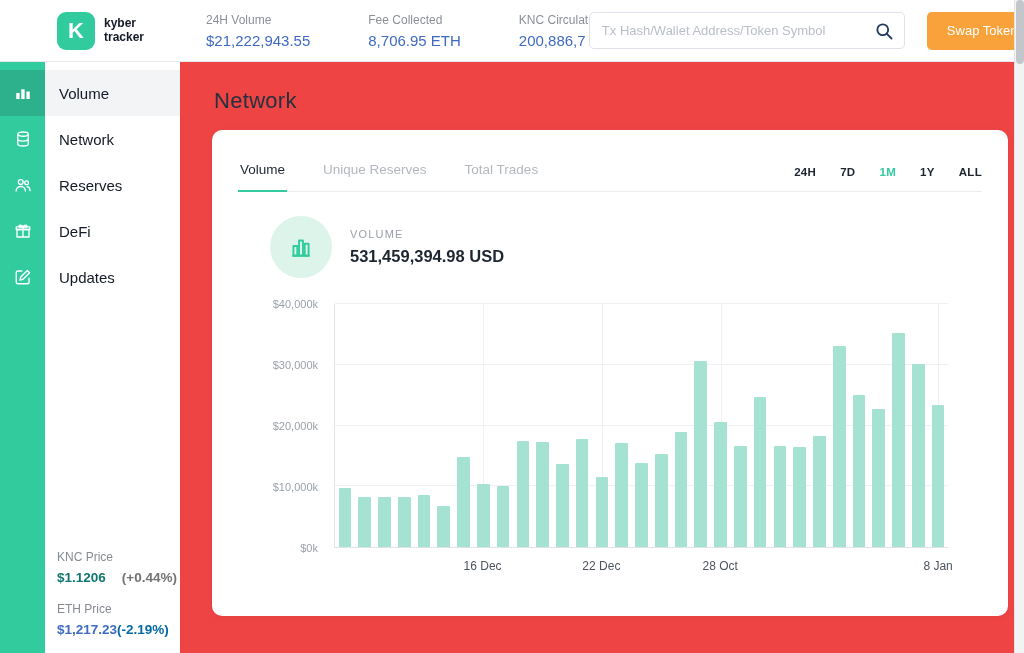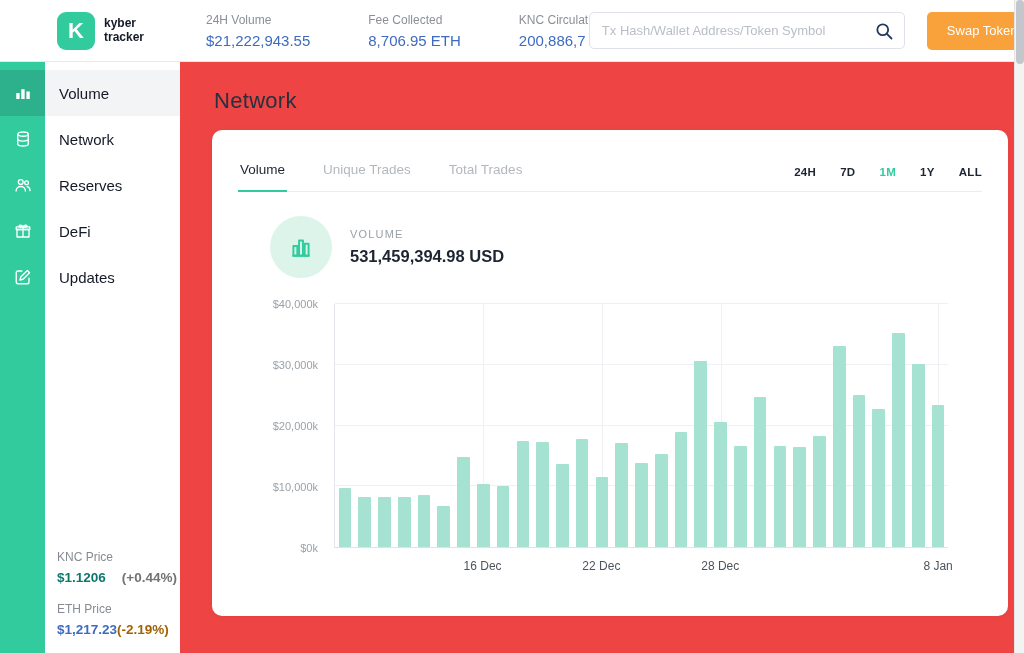--- a/index.html
+++ b/index.html
@@ -36,21 +36,21 @@
   .menu-label { flex: 1; display: flex; align-items: center; padding-left: 14px; font-size: 15px;
                 font-weight: 500; color: #141927; }
   .menu-item.active .menu-label { background: #f3f4f6; }
   .prices { position: absolute; left: 57px; bottom: 16px; }
   .price-block { margin-top: 17px; }
   .price-label { font-size: 12px; color: #868b92; margin-bottom: 6px; }
   .price-line { font-size: 13.5px; font-weight: bold; white-space: nowrap; }
   .val-up { color: #0f766e; }
   .val-blue { color: #3e6bc0; }
   .chg-up { color: #737373; padding-left: 16px; }
-  .chg-down { color: #a16207; }
+  .chg-down { color: #0369a1; }
 
   
   .content { position: absolute; top: 62px; left: 180px; right: 0; bottom: 0; background: #ef4444; overflow: hidden; padding-left: 16px; }
   .page-title { font-size: 22px; font-weight: 500; color: #25313f; margin: 26px 0 16px 18px; letter-spacing: 0.3px; }
   .card { background: #fff; border-radius: 10px; margin: 0 16px; padding: 20px 26px 24px 26px;
           box-shadow: 0 1px 6px rgba(20,25,39,0.06); height: 486px; }
 
   .tabs-row { display: flex; align-items: flex-end; border-bottom: 1px solid #ececf0; }
   .tab { font-size: 13.5px; color: #b3b8bf; font-weight: 500; padding: 12px 2px 13px 2px; margin-right: 34px;
          cursor: pointer; border-bottom: 2px solid transparent; margin-bottom: -1px; }
@@ -196,21 +196,21 @@
     </div>
   </div>
 </div>
 
 <div class="content">
   <div class="page-title">Network</div>
 
   <div class="card">
     <div class="tabs-row">
       <div class="tab active">Volume</div>
-      <div class="tab">Unique Trades</div>
+      <div class="tab">Unique Reserves</div>
       <div class="tab">Total Trades</div>
       <div class="ranges">
         <div class="range">24H</div>
         <div class="range">7D</div>
         <div class="range active">1M</div>
         <div class="range">1Y</div>
         <div class="range">ALL</div>
       </div>
     </div>
 
@@ -274,21 +274,21 @@
           <div class="bar" style="left: 81.2258%; width: 2.06452%; height: 82.75%; background: rgb(165, 226, 210);"></div>
           <div class="bar" style="left: 84.4516%; width: 2.06452%; height: 62.5%; background: rgb(165, 226, 210);"></div>
           <div class="bar" style="left: 87.6774%; width: 2.06452%; height: 56.75%; background: rgb(165, 226, 210);"></div>
           <div class="bar" style="left: 90.9032%; width: 2.06452%; height: 88.25%; background: rgb(165, 226, 210);"></div>
           <div class="bar" style="left: 94.129%; width: 2.06452%; height: 75.5%; background: rgb(165, 226, 210);"></div>
           <div class="bar" style="left: 97.3548%; width: 2.06452%; height: 58.25%; background: rgb(165, 226, 210);"></div>
         </div>
       <div class="xaxis" id="xaxis">
           <div class="xtick" style="left: 24.1935%;">16 Dec</div>
           <div class="xtick" style="left: 43.5484%;">22 Dec</div>
-          <div class="xtick" style="left: 62.9032%;">28 Dec</div>
+          <div class="xtick" style="left: 62.9032%;">28 Oct</div>
           <div class="xtick" style="left: 98.3871%;">8 Jan</div>
         </div>
     </div>
   </div>
 </div>
 
 <div class="scrollbar-track">
   <div class="scrollbar-thumb"></div>
 </div>
 

